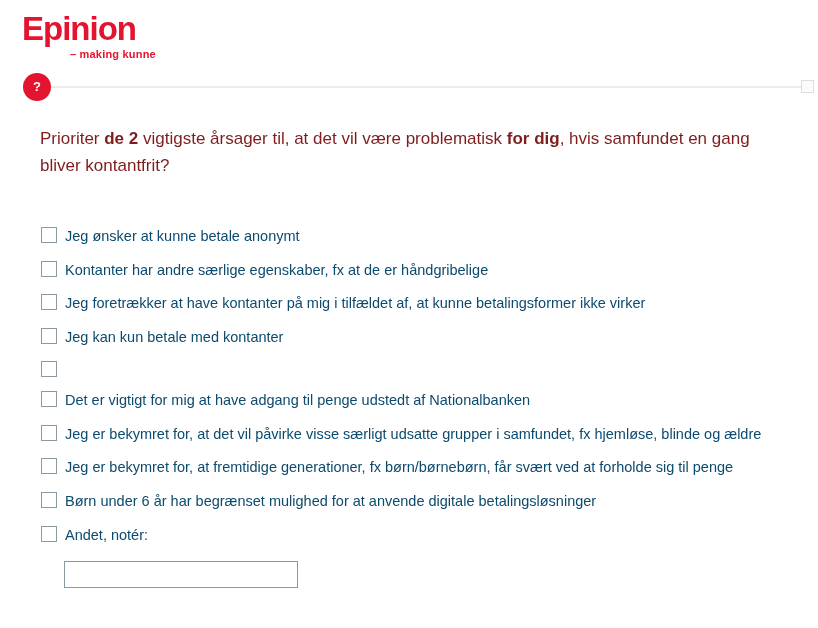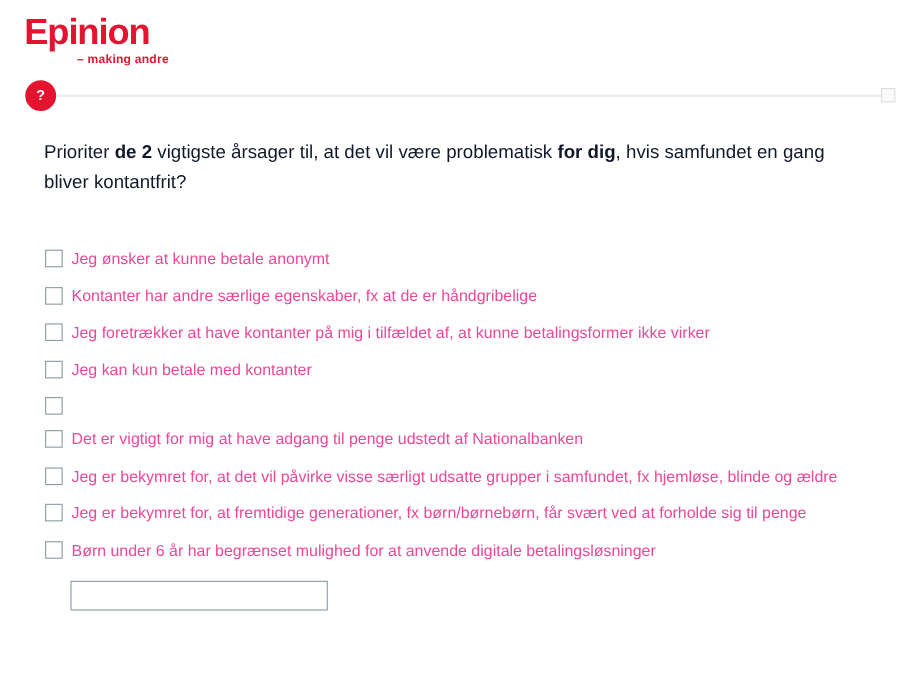--- a/index.html
+++ b/index.html
@@ -52,21 +52,21 @@
   .progress-end {
     flex: 0 0 auto;
     width: 13px; height: 13px;
     background: #fbfbfb;
     border: 1px solid #dedede;
   }
 
   
   .question {
     margin: 24px 42px 16px 40px;
-    color: #0f172a;
+    color: #7f1d1d;
     font-size: 17px;
     line-height: 1.6;
   }
   .question b { font-weight: 700; }
 
   
   .options { margin: 47px 40px 0 41px; }
   .opt {
     display: flex;
     align-items: flex-start;
@@ -75,21 +75,21 @@
   }
   .cb {
     flex: 0 0 auto;
     width: 16px; height: 16px;
     border: 1.5px solid #8a9aa1;
     background: #ffffff;
     margin-right: 8px;
     margin-top: 1px;
   }
   .opt-label {
-    color: #ec4899;
+    color: #0c4a6e;
     font-size: 14.5px;
     line-height: 1.35;
     padding-top: 1px;
     text-align: right;
   }
 
   
   .other-input {
     display: block;
     margin: 16px 0 0 64px;
@@ -104,21 +104,21 @@
     outline: none;
   }
 </style>
 </head>
 <body>
 
 <div class="page">
 
   <div class="logo-block">
     <div class="logo-text">Epinion</div>
-    <div class="logo-tagline">– making andre</div>
+    <div class="logo-tagline">– making kunne</div>
   </div>
 
   <div class="progress-row">
     <div class="q-circle">?</div>
     <div class="progress-line"></div>
     <div class="progress-end"></div>
   </div>
 
   <div class="question">
     <span>Prioriter </span><b>de 2</b><span> vigtigste årsager til, at det vil være problematisk </span><b>for dig</b><span>, hvis samfundet en gang bliver kontantfrit?</span>
@@ -163,17 +163,21 @@
   <div class="opt">
     <span class="cb"></span>
     <span class="opt-label">Jeg er bekymret for, at fremtidige generationer, fx børn/børnebørn, får svært ved at forholde sig til penge</span>
   </div>
 
   <div class="opt">
     <span class="cb"></span>
     <span class="opt-label">Børn under 6 år har begrænset mulighed for at anvende digitale betalingsløsninger</span>
   </div>
 
+  <div class="opt">
+    <span class="cb"></span>
+    <span class="opt-label">Andet, notér:</span>
+  </div>
 </div>
 
   <input class="other-input" type="text" placeholder="" style="">
 
 </div>
 
 </body></html>

